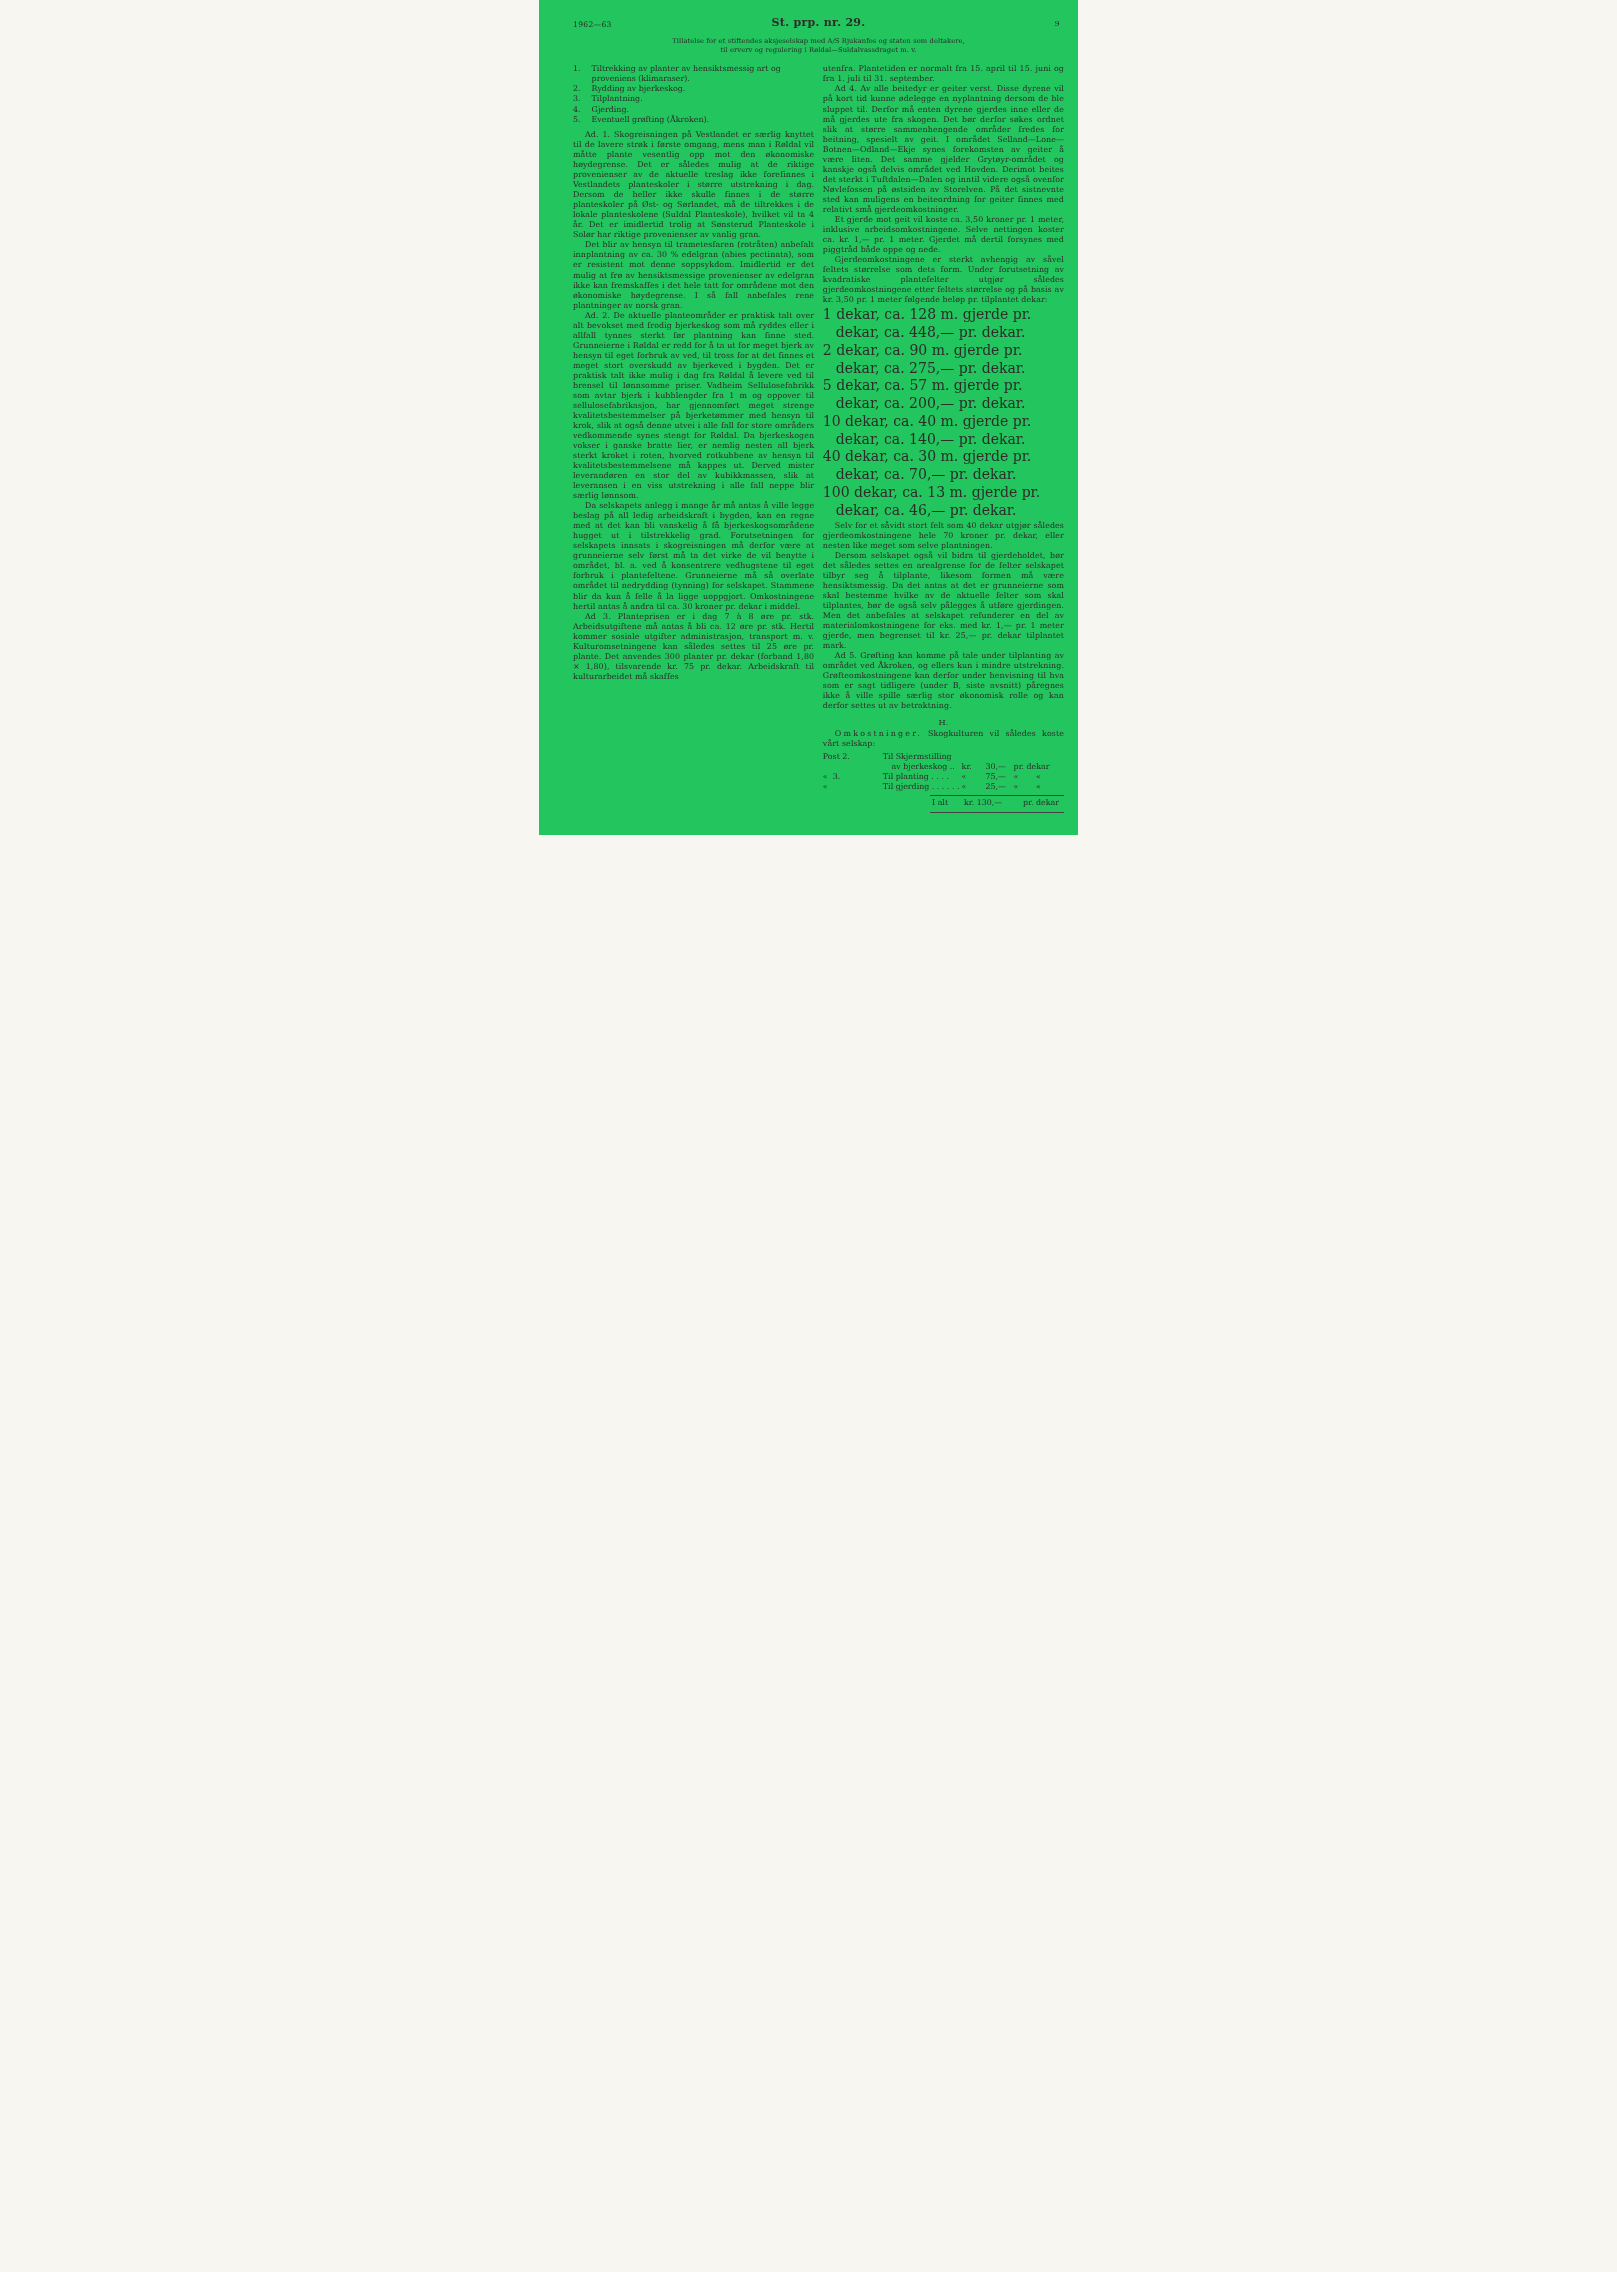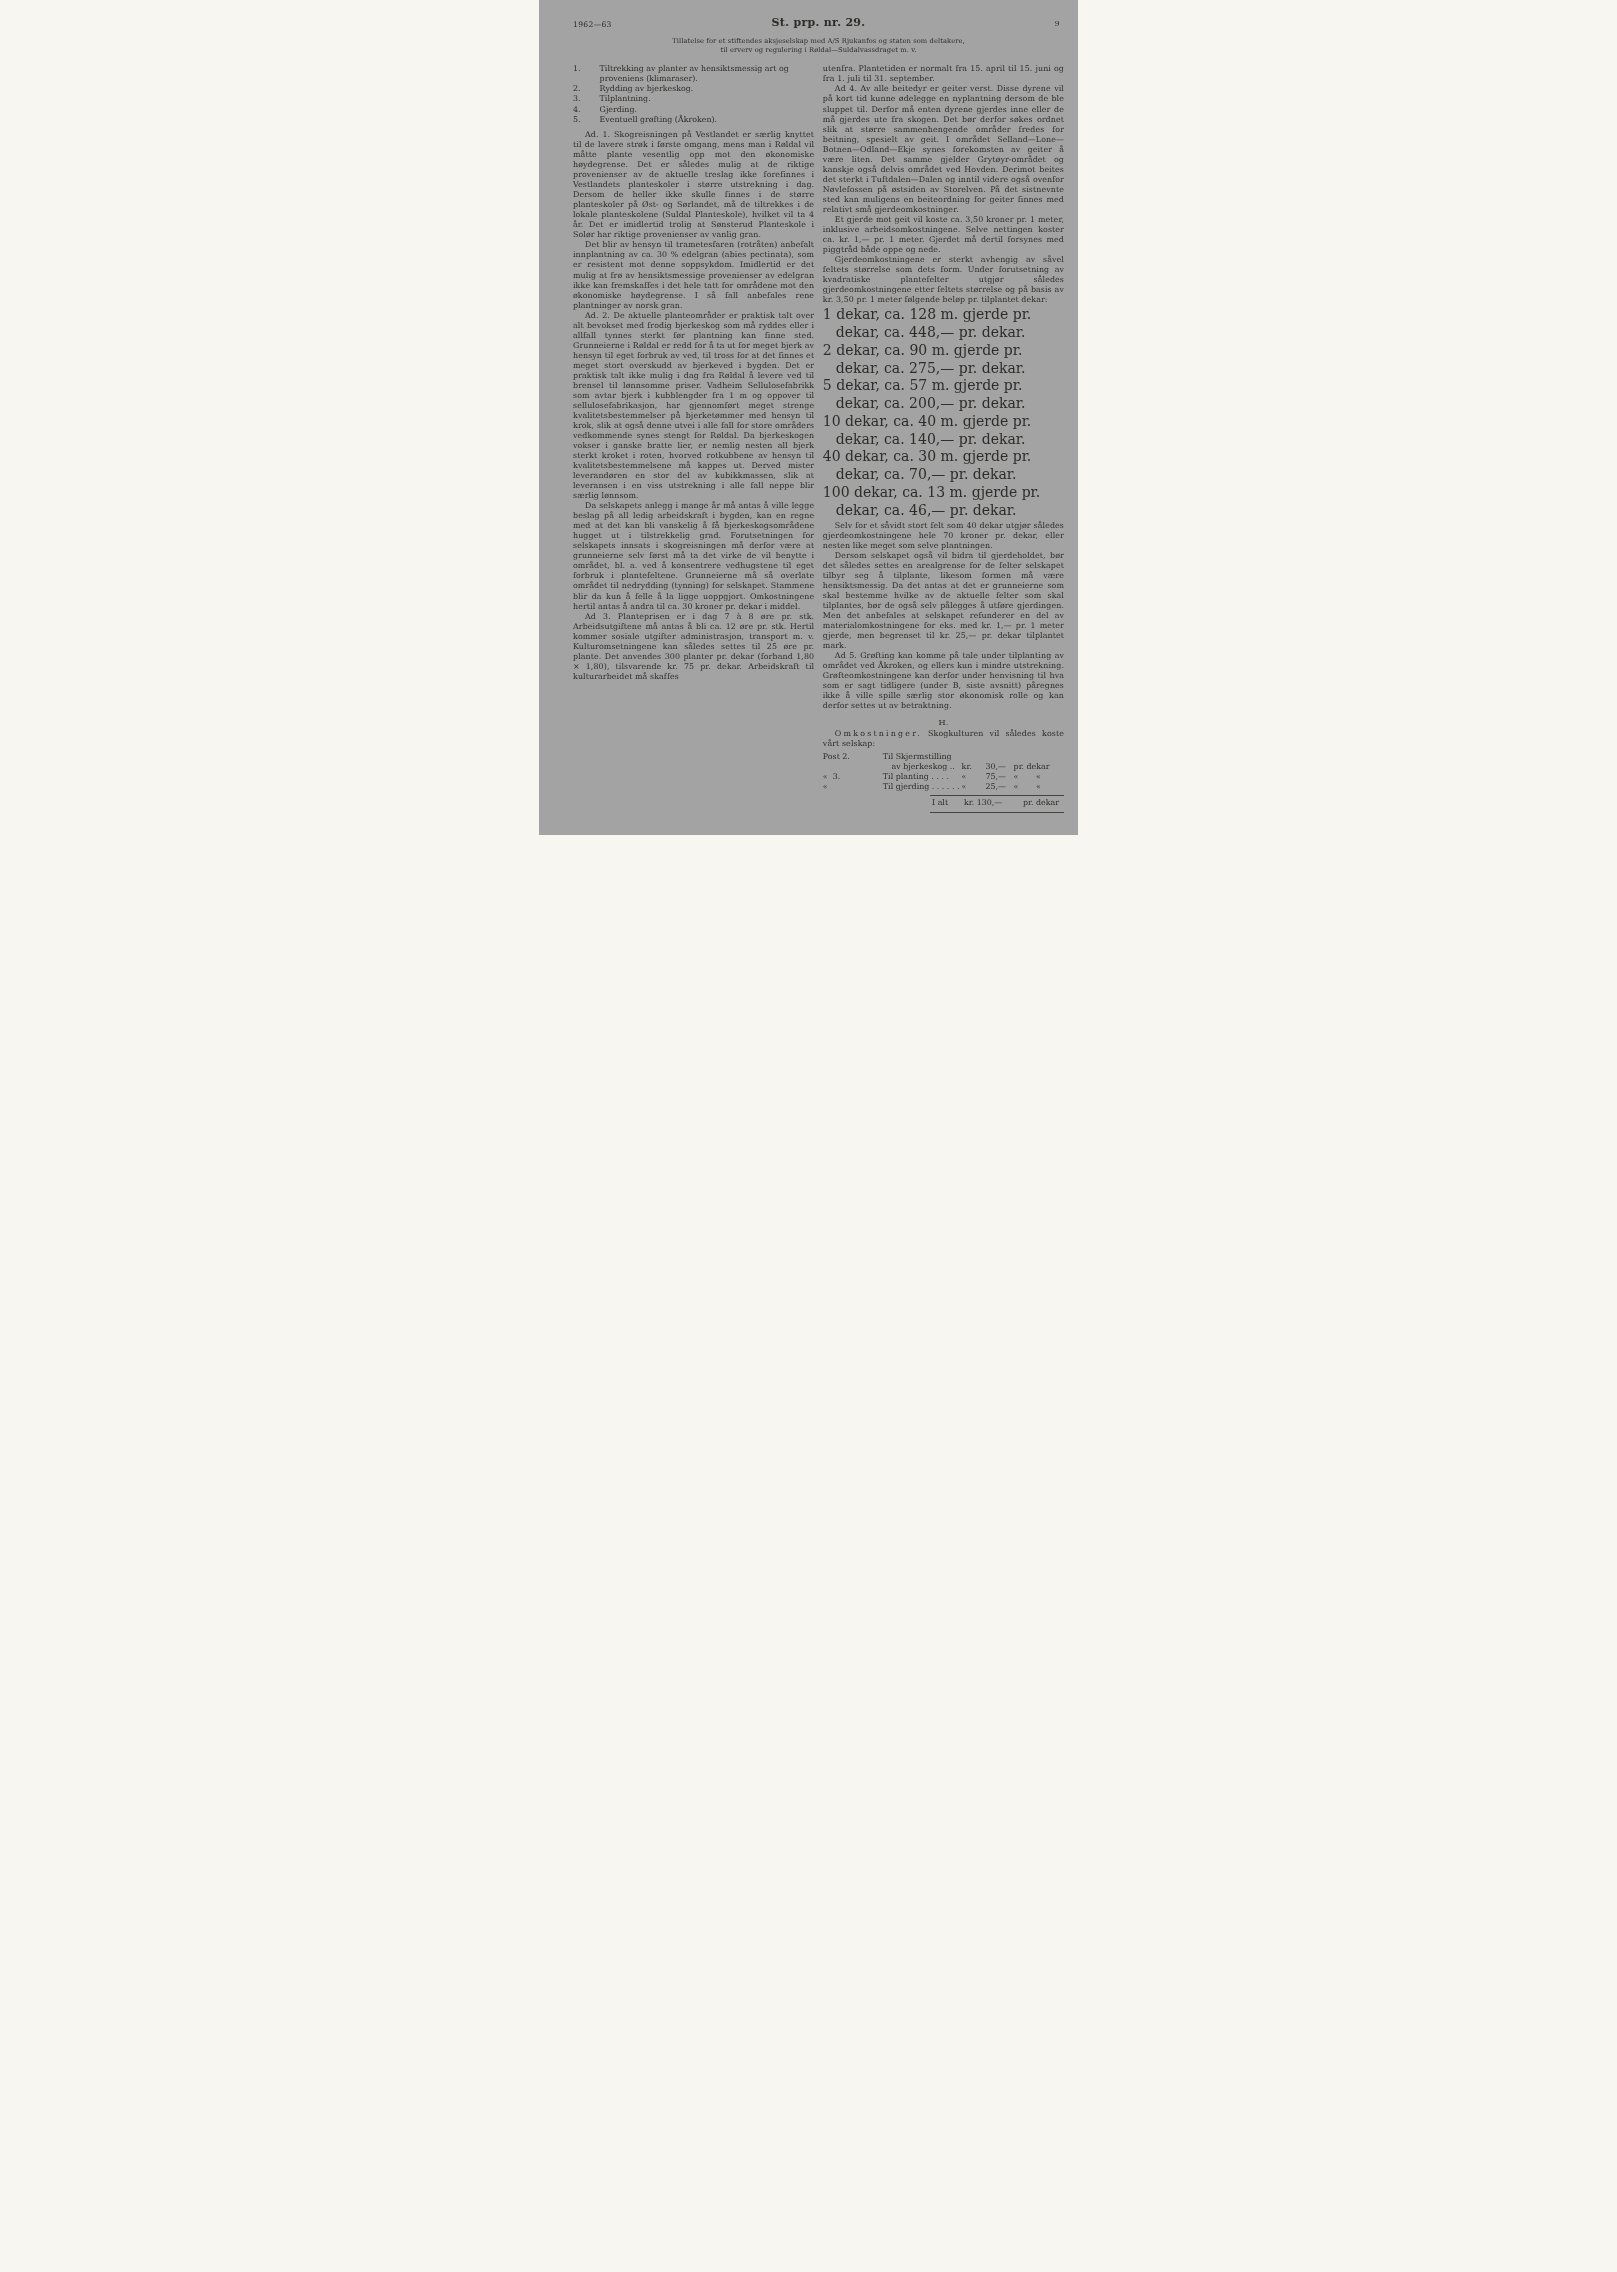--- a/index.html
+++ b/index.html
@@ -7,21 +7,21 @@
     margin: 0;
     padding: 0;
     background: #f7f6f1;
     font-family: "DejaVu Serif", "Liberation Serif", serif;
     color: #2e2c29;
   }
   .page {
     width: 539px;
     min-height: 758px;
     margin: 0 auto;
-    background: #a3a3a3;
+    background: #22c55e;
     padding: 16.4px 14px 22px 34px;
     position: relative;
   }
   
   .header-row {
     position: relative;
     height: 16.4px;
   }
   .session {
     position: absolute;
@@ -67,21 +67,21 @@
   }
   .indent { text-indent: 12px; }
   
   .toplist { margin: 0 0 5.5px 0; }
   .toplist-item {
     display: flex;
     font-size: 7.9px;
     line-height: 1.27;
   }
   .li-num { flex: none; width: 18.6px; }
-  .li-text { flex: 1; margin-left: 8px; }
+  .li-text { flex: 1; }
   
   .dekar-list { margin: 1.1px 0; }
   .dekar-item {
     margin: 0;
     font-size: 14px;
     line-height: 1.27;
     padding-left: 13px;
     text-indent: -13px;
     text-align: left;
   }

